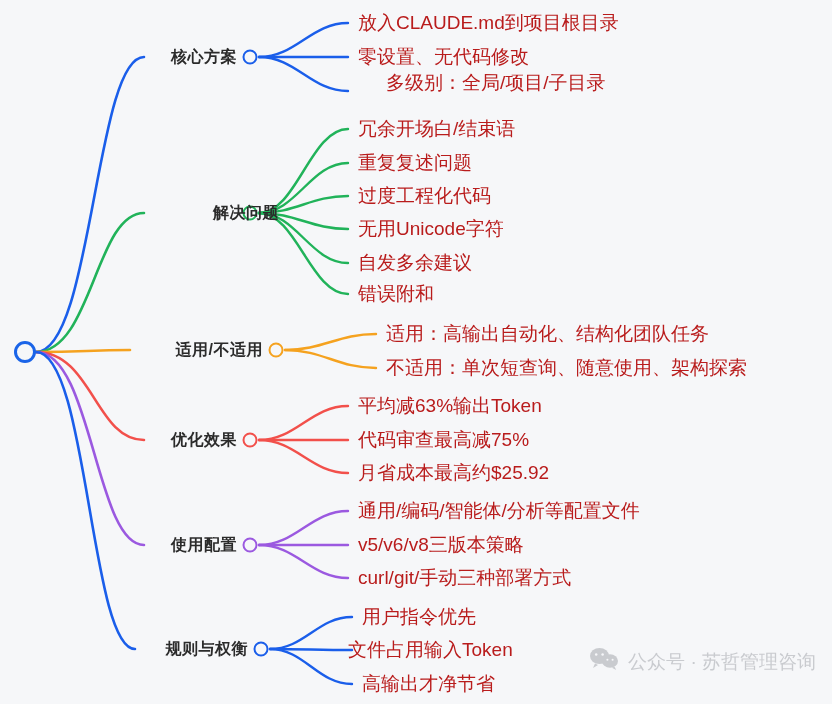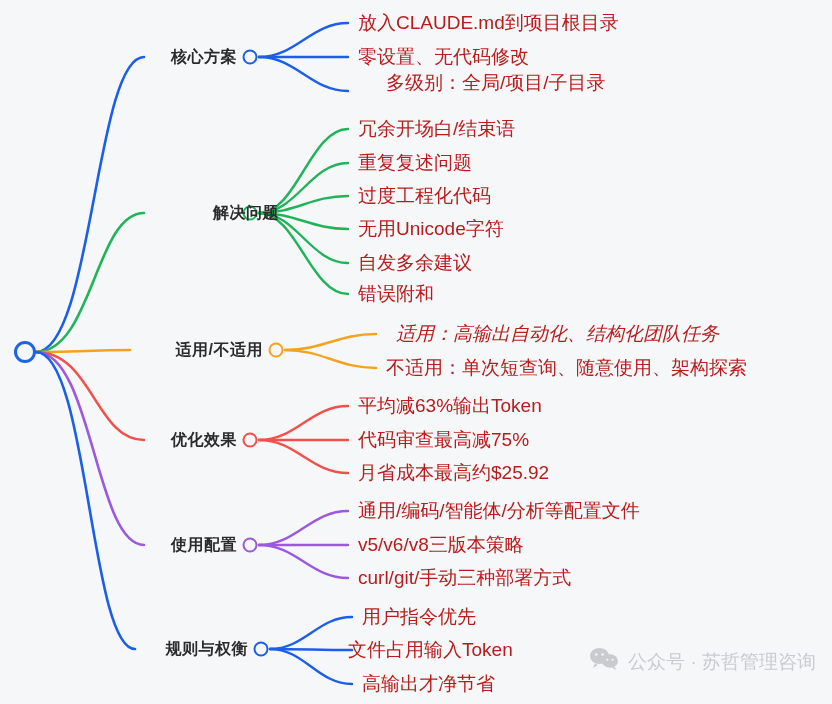--- a/index.html
+++ b/index.html
@@ -119,21 +119,21 @@
       <div class="node-dot node-branch" style="left: 250px; top: 213px; border-color: rgb(33, 179, 90);"></div>
       <div class="branch-label" style="left: 237px; top: 213px; margin-left: 42px;">解决问题</div>
       <div class="leaf-label" style="left: 358px; top: 129px;">冗余开场白/结束语</div>
       <div class="leaf-label" style="left: 358px; top: 163px;">重复复述问题</div>
       <div class="leaf-label" style="left: 358px; top: 196px; text-align: right;">过度工程化代码</div>
       <div class="leaf-label" style="left: 358px; top: 229px;">无用Unicode字符</div>
       <div class="leaf-label" style="left: 358px; top: 263px;">自发多余建议</div>
       <div class="leaf-label" style="left: 358px; top: 294px;">错误附和</div>
       <div class="node-dot node-branch" style="left: 276px; top: 350px; border-color: rgb(245, 162, 31);"></div>
       <div class="branch-label" style="left: 263px; top: 350px;">适用/不适用</div>
-      <div class="leaf-label" style="left: 396px; top: 334px; font-style: italic;">适用：高输出自动化、结构化团队任务</div>
+      <div class="leaf-label" style="left: 386px; top: 334px;">适用：高输出自动化、结构化团队任务</div>
       <div class="leaf-label" style="left: 386px; top: 368px;">不适用：单次短查询、随意使用、架构探索</div>
       <div class="node-dot node-branch" style="left: 250px; top: 440px; border-color: rgb(242, 80, 75);"></div>
       <div class="branch-label" style="left: 237px; top: 440px;">优化效果</div>
       <div class="leaf-label" style="left: 358px; top: 406px;">平均减63%输出Token</div>
       <div class="leaf-label" style="left: 358px; top: 440px;">代码审查最高减75%</div>
       <div class="leaf-label" style="left: 358px; top: 473px;">月省成本最高约$25.92</div>
       <div class="node-dot node-branch" style="left: 250px; top: 545px; border-color: rgb(155, 89, 224);"></div>
       <div class="branch-label" style="left: 237px; top: 545px;">使用配置</div>
       <div class="leaf-label" style="left: 358px; top: 511px;">通用/编码/智能体/分析等配置文件</div>
       <div class="leaf-label" style="left: 358px; top: 545px;">v5/v6/v8三版本策略</div>

